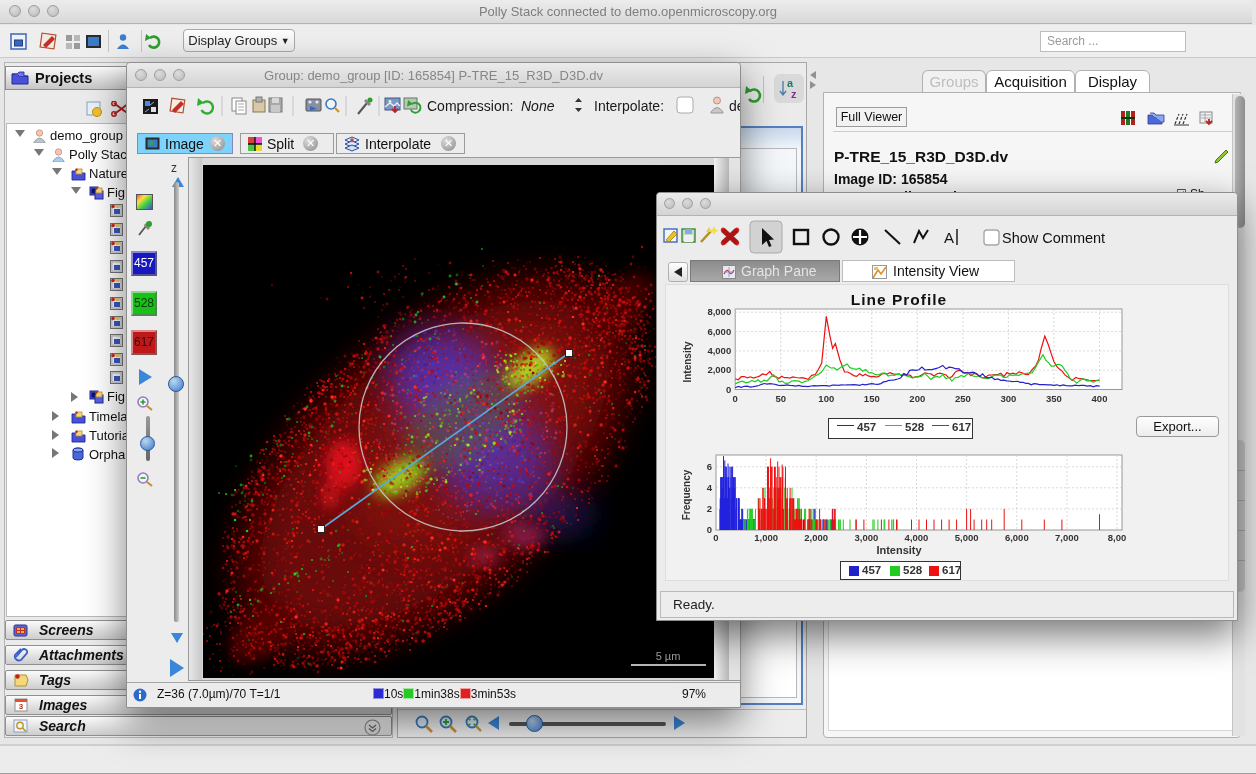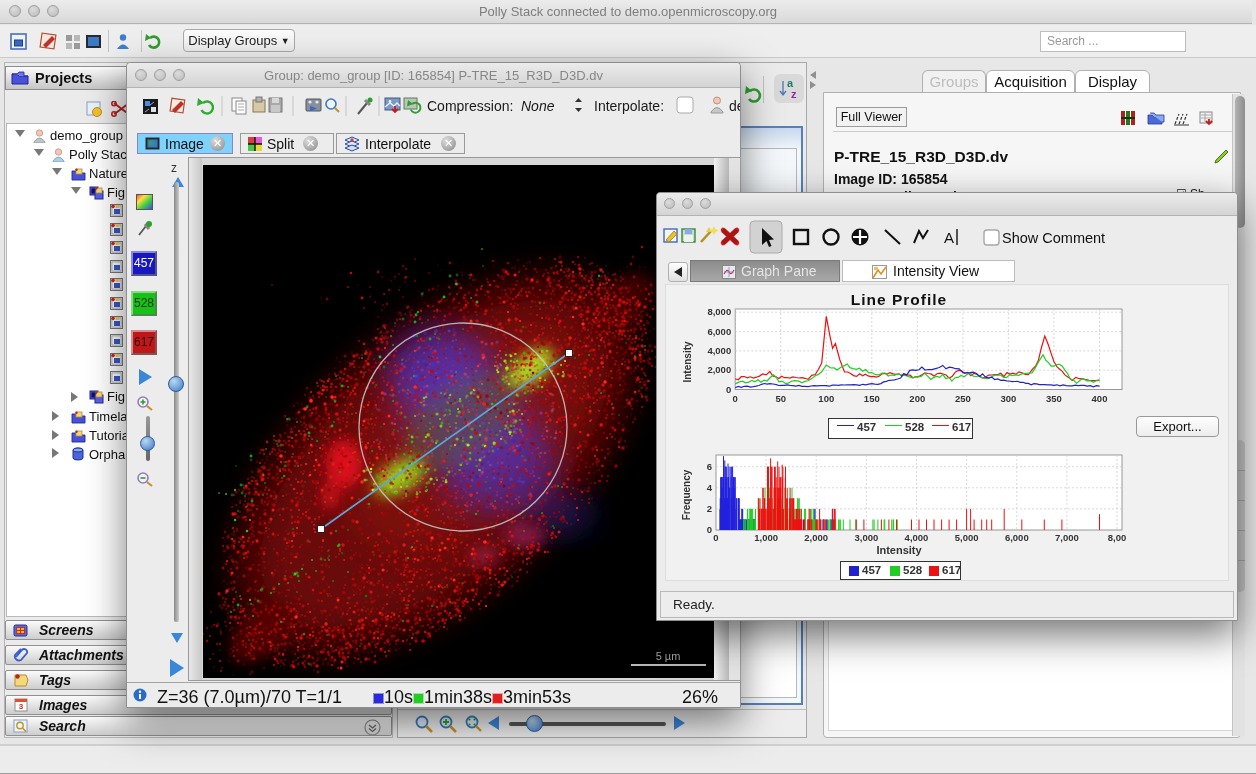--- a/index.html
+++ b/index.html
@@ -62,21 +62,21 @@
 #vtitle { left:0; top:0; width:613px; height:25px;
   background:linear-gradient(#ebebeb,#d4d4d4); border-bottom:1px solid #b3b3b3;
   border-radius:4px 4px 0 0; }
 #vtitletext { width:613px; top:5px; text-align:center; font-size:13px; color:#868686; }
 #vtoolbar { left:0; top:25px; width:613px; height:36px; }
 #vtabs { left:0; top:66px; width:613px; height:26px; }
 .vtab { position:absolute; top:4px; height:21px; border:1px solid #9a9a9a; background:#ececec;
   font-size:14px; color:#111; }
 #vcontent { left:0; top:92px; width:613px; height:527px; }
 #vstatus { left:0; top:619px; width:613px; height:25px; background:#ececec;
-  border-top:1px solid #a5a5a5; font-size:18px; color:#111; }
+  border-top:1px solid #a5a5a5; font-size:12px; color:#111; }
 
 
 #graphwin { left:656px; top:192px; width:582px; height:429px; background:#ececec;
   border:1px solid #8e8e8e; border-radius:4px 4px 0 0; box-shadow:0 14px 38px rgba(0,0,0,0.55); }
 #gtitle { left:0; top:0; width:580px; height:23px;
   background:linear-gradient(#ebebeb,#d4d4d4); border-bottom:1px solid #b3b3b3;
   border-radius:4px 4px 0 0; }
 #gtitletext { width:580px; top:4px; text-align:center; font-size:13.5px; color:#7a7a7a; }
 #gtoolbar { left:0; top:23px; width:580px; height:44px; }
 #gtabs { left:6px; top:67px; width:568px; height:24px; }
@@ -1144,21 +1144,21 @@
   </div>
   <div id="vstatus" class="abs">
     <svg class="icon" style="left:6px;top:5px" width="14" height="14" viewBox="0 0 14 14">
       <circle cx="7" cy="7" r="6.5" fill="#2a6ac8"></circle>
       <rect x="6" y="6" width="2" height="5" fill="#fff"></rect>
         <circle cx="7" cy="3.8" r="1.2" fill="#fff"></circle>
     </svg>
     <span class="abs" style="left:30px;top:4px">Z=36 (7.0µm)/70 T=1/1</span>
     <span class="abs" style="left:246px;top:4px">
       <span style="display:inline-block;width:11px;height:11px;background:#2a2ad8;border:1px solid #9090e0;vertical-align:-1px"></span>10s<span style="display:inline-block;width:11px;height:11px;background:#22cc22;border:1px solid #a0e0a0;vertical-align:-1px"></span>1min38s<span style="display:inline-block;width:11px;height:11px;background:#e02020;border:1px solid #f0a0a0;vertical-align:-1px"></span>3min53s</span>
-    <span class="abs" style="left:555px;top:4px">26%</span>
+    <span class="abs" style="left:555px;top:4px">97%</span>
   </div>
 </div>
 
 <div id="graphwin" class="abs">
   <div id="gtitle" class="abs">
     <div class="tl abs" style="left:7px;top:5px;width:11px;height:11px"></div>
     <div class="tl abs" style="left:25px;top:5px;width:11px;height:11px"></div>
     <div class="tl abs" style="left:43px;top:5px;width:11px;height:11px"></div>
   </div>
   <div id="gtoolbar" class="abs">

